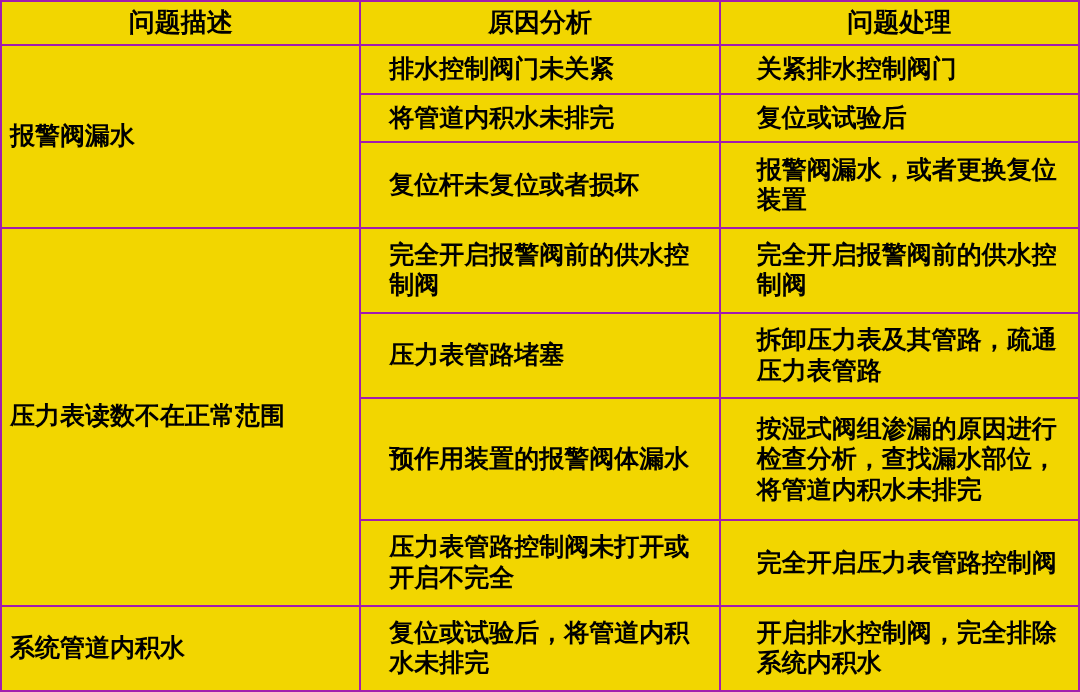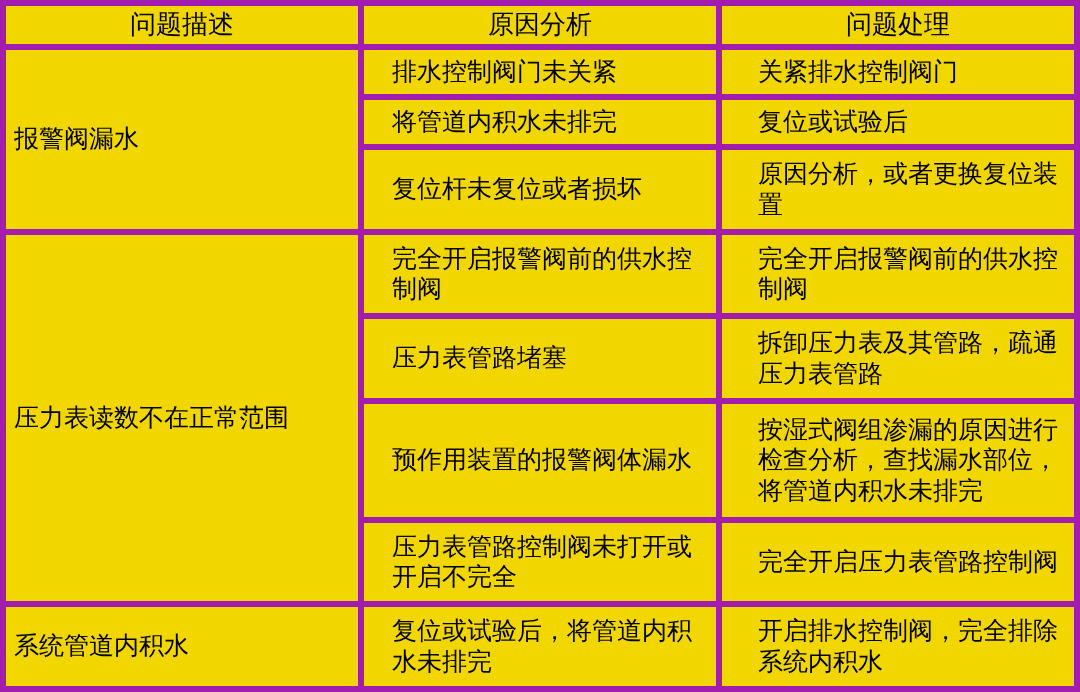--- a/index.html
+++ b/index.html
@@ -21,23 +21,23 @@
   }
   table.trouble-table {
     width: 1080px;
     height: 692px;
     border-collapse: collapse;
     table-layout: fixed;
     background: #f2d600;
   }
   table.trouble-table th,
   table.trouble-table td {
-    border: 6px solid #a21caf;
+    border: 2px solid #a21caf;
     color: #000000;
-    font-weight: normal;
+    font-weight: bold;
     font-size: 25px;
     line-height: 1.22;
     padding: 4px 8px;
     vertical-align: middle;
     box-sizing: border-box;
     word-break: break-all;
   }
   table.trouble-table th {
     text-align: center;
     font-size: 26px;
@@ -77,21 +77,21 @@
         <td class="col-desc" rowspan="3">报警阀漏水</td>
         <td class="col-cause">排水控制阀门未关紧</td>
         <td class="col-handle">关紧排水控制阀门</td>
       </tr>
       <tr>
         <td class="col-cause">将管道内积水未排完</td>
         <td class="col-handle">复位或试验后</td>
       </tr>
       <tr>
         <td class="col-cause">复位杆未复位或者损坏</td>
-        <td class="col-handle">原因分析，或者更换复位装置</td>
+        <td class="col-handle">报警阀漏水，或者更换复位装置</td>
       </tr>
 
       <tr>
         <td class="col-desc" rowspan="4">压力表读数不在正常范围</td>
         <td class="col-cause">完全开启报警阀前的供水控制阀</td>
         <td class="col-handle">完全开启报警阀前的供水控制阀</td>
       </tr>
       <tr>
         <td class="col-cause">压力表管路堵塞</td>
         <td class="col-handle">拆卸压力表及其管路，疏通压力表管路</td>

